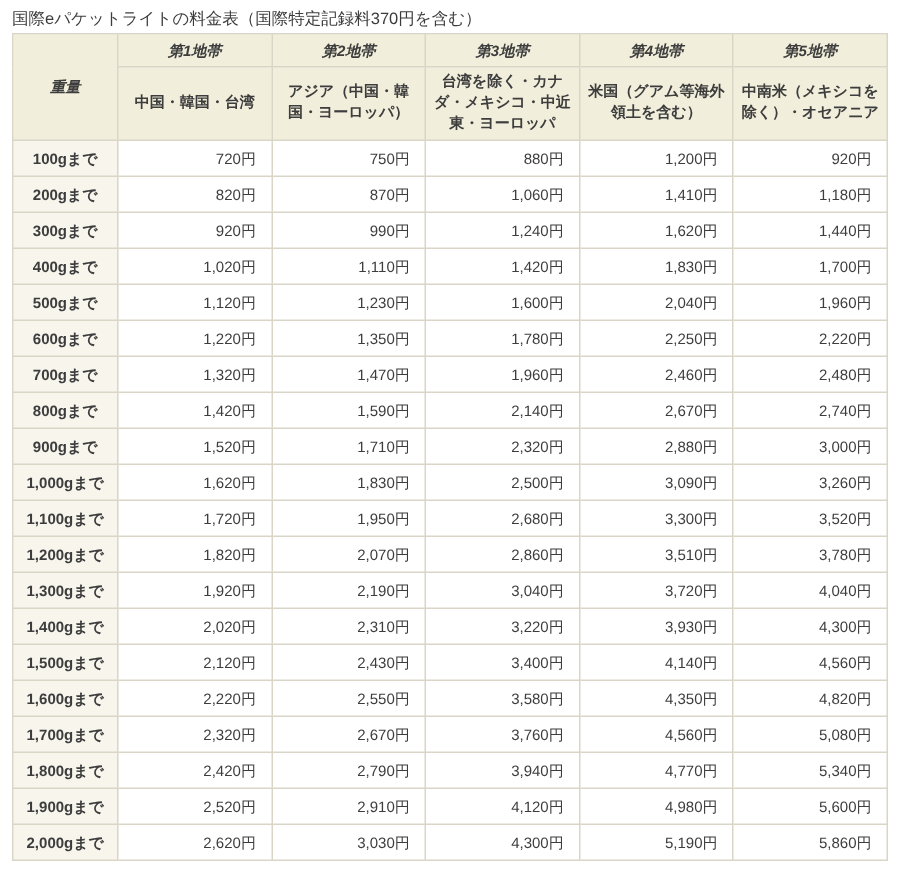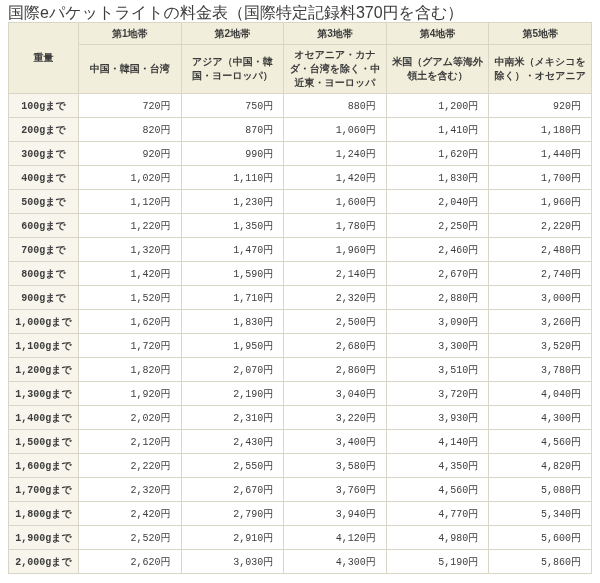--- a/index.html
+++ b/index.html
@@ -18,21 +18,21 @@
     position:relative;
     width:600px;
     height:583px;
     background:#ffffff;
     overflow:hidden;
   }
   .title{
     position:absolute;
     top:6px;
     left:8px;
-    font-size:16px;
+    font-size:11px;
     line-height:14px;
     color:#3c3c3c;
     white-space:nowrap;
   }
   table.rate-table{
     position:absolute;
     top:22px;
     left:8px;
     width:584px;
     border-collapse:collapse;
@@ -47,27 +47,28 @@
     padding:0;
   }
   .rate-table thead th{
     background:var(--header-bg);
     font-weight:bold;
     text-align:center;
     vertical-align:middle;
   }
   .rate-table tr.zone-name-row th{
     height:22px;
+    font-style:italic;
   }
   .rate-table tr.zone-region-row th{
     height:46px;
     padding:3px 5px;
     line-height:1.4;
   }
-  .rate-table tbody tr{height:24px;font-family:Liberation Mono, monospace;}
+  .rate-table tbody tr{height:24px;}
   .rate-table td.weight-cell{
     background:var(--weight-bg);
     font-weight:bold;
     text-align:center;
     vertical-align:middle;
   }
   .rate-table td.price-cell{
     background:#ffffff;
     text-align:right;
     padding-right:10px;
@@ -94,21 +95,21 @@
         <th rowspan="2">重量</th>
         <th>第1地帯</th>
         <th>第2地帯</th>
         <th>第3地帯</th>
         <th>第4地帯</th>
         <th>第5地帯</th>
       </tr>
       <tr class="zone-region-row">
         <th>中国・韓国・台湾</th>
         <th>アジア（中国・韓国・ヨーロッパ）</th>
-        <th>オセアニア・カナダ・台湾を除く・中近東・ヨーロッパ</th>
+        <th>台湾を除く・カナダ・メキシコ・中近東・ヨーロッパ</th>
         <th>米国（グアム等海外領土を含む）</th>
         <th>中南米（メキシコを除く）・オセアニア</th>
       </tr>
     </thead>
     <tbody>
         <tr>
           <td class="weight-cell">100gまで</td>
           <td class="price-cell">720円</td>
           <td class="price-cell">750円</td>
           <td class="price-cell">880円</td>

